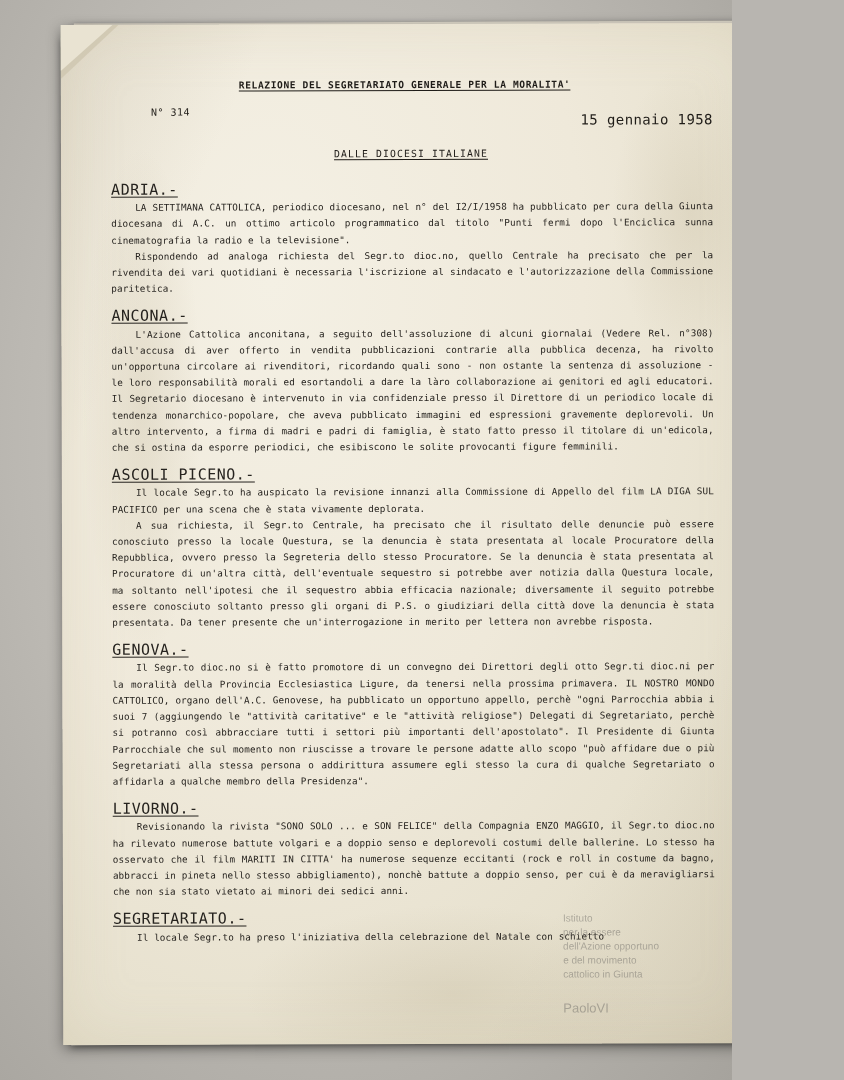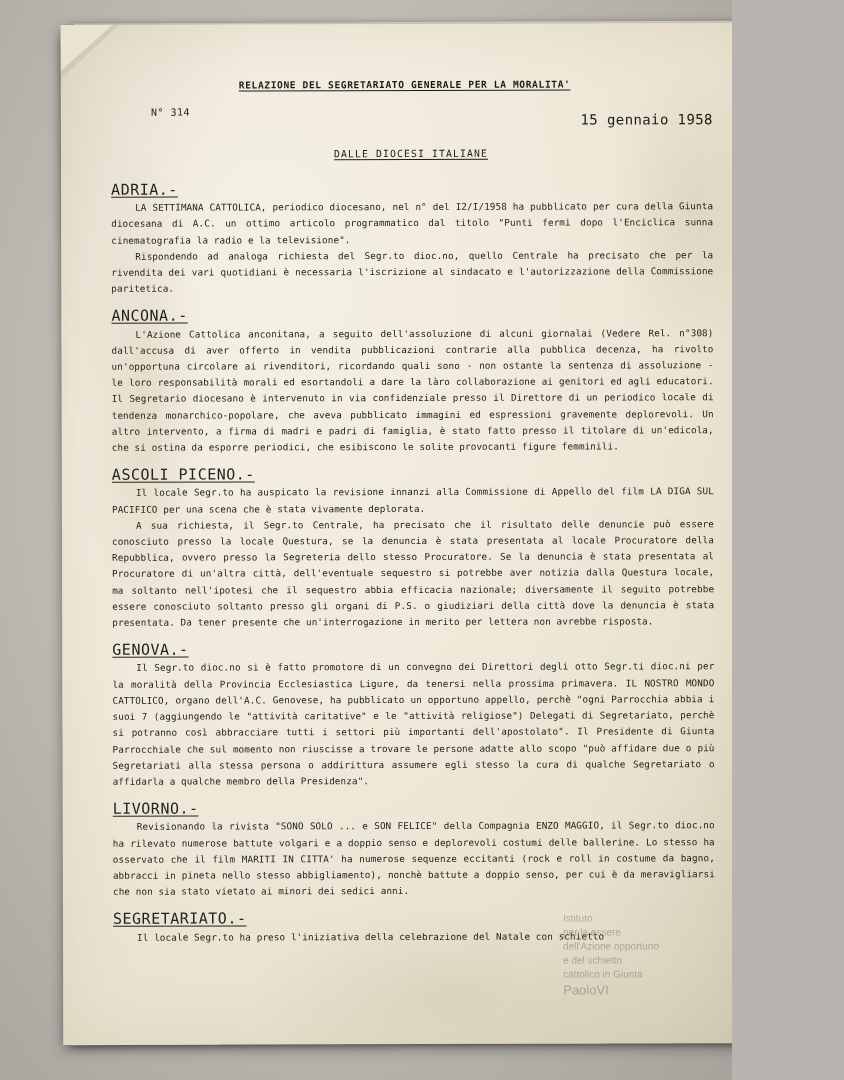--- a/index.html
+++ b/index.html
@@ -162,21 +162,21 @@
   #stamp .lines {
     position: absolute;
     left: 58px; top: 2px;
     font-family: "Liberation Sans", sans-serif;
     font-size: 10px;
     line-height: 14px;
     color: #7d7a73;
   }
   #stamp .paolo {
     position: absolute;
-    left: 58px; bottom: 20px;
+    left: 58px; bottom: 2px;
     font-family: "Liberation Sans", sans-serif;
     font-size: 13px;
     color: #7d7a73;
   }
   .ink-dark { color: #1f1c18; }
 </style>
 </head>
 <body>
 
 <div id="scene">
@@ -205,19 +205,19 @@
           <div class="sec"><div class="sec-title">LIVORNO.-</div><p class="para">Revisionando la rivista "SONO SOLO ... e SON FELICE" della Compagnia ENZO MAGGIO, il Segr.to dioc.no ha rilevato numerose battute volgari e a doppio senso e deplorevoli costumi delle ballerine. Lo stesso ha osservato che il film MARITI IN CITTA' ha numerose sequenze eccitanti (rock e roll in costume da bagno, abbracci in pineta nello stesso abbigliamento), nonchè battute a doppio senso, per cui è da meravigliarsi che non sia stato vietato ai minori dei sedici anni.</p></div>
           <div class="sec"><div class="sec-title">SEGRETARIATO.-</div><p class="para">Il locale Segr.to ha preso l'iniziativa della celebrazione del Natale con schietto</p></div>
         </div>
     </div>
 
     <div id="stamp">
       <div class="lines">
         <div>Istituto</div>
         <div>per la essere</div>
         <div>dell'Azione opportuno</div>
-        <div>e del schietto</div>
+        <div>e del movimento</div>
         <div>cattolico in Giunta</div>
       </div>
       <div class="paolo">PaoloVI</div>
     </div>
   </div>
 </div>
 
 </body></html>

